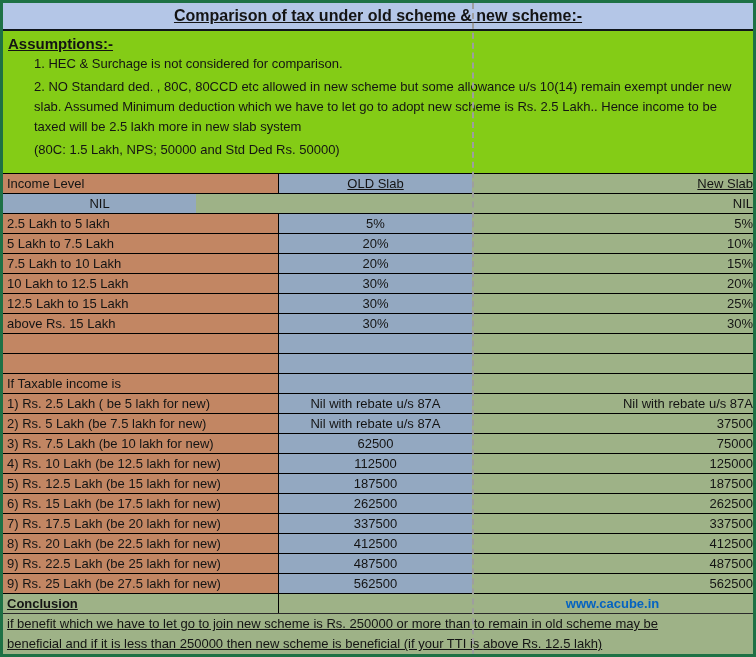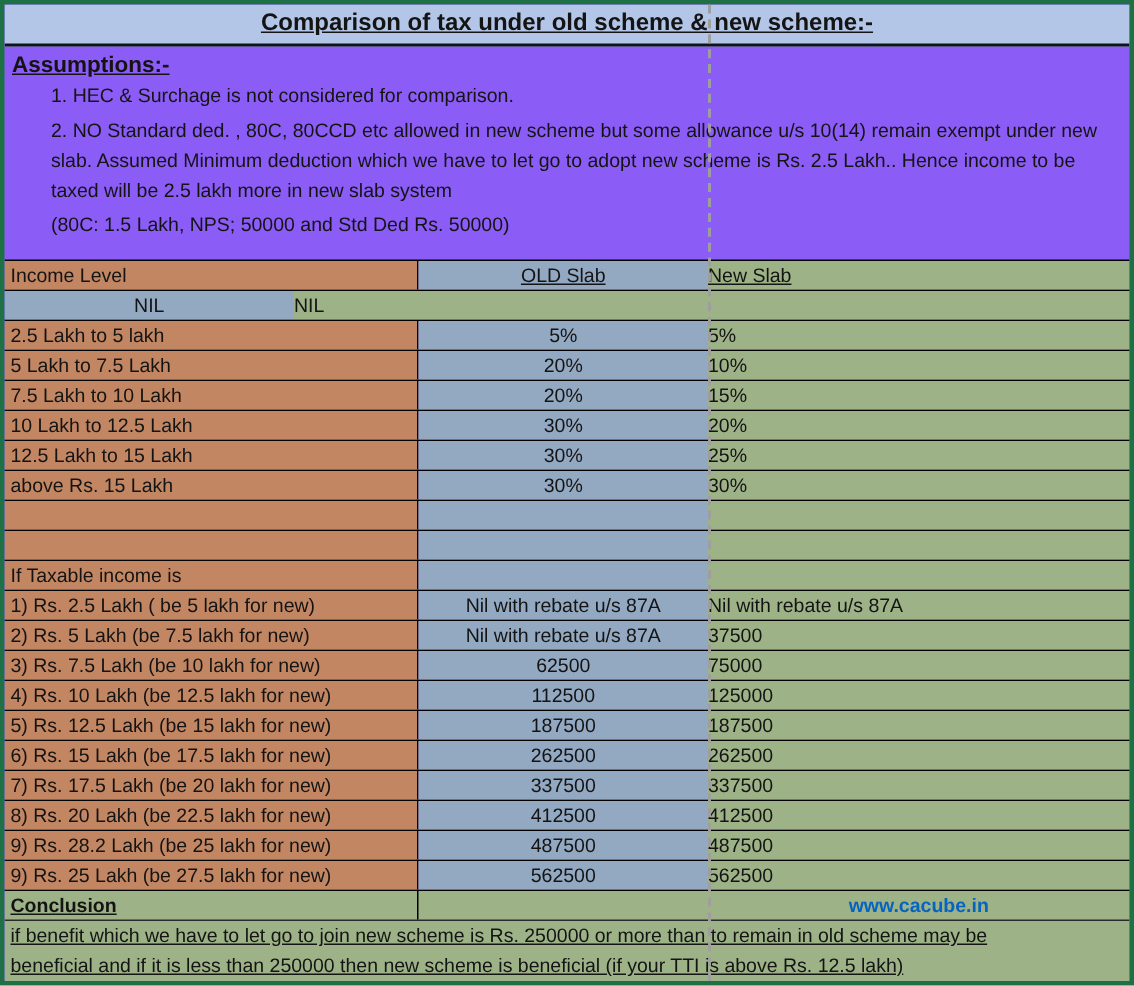--- a/index.html
+++ b/index.html
@@ -1,38 +1,38 @@
 <!DOCTYPE html>
 <html><head>
 <meta charset="utf-8">
 <style>
   html,body{margin:0;padding:0;background:#fff;}
   .sheet{
     width:756px;height:657px;box-sizing:border-box;position:relative;
-    border:3px solid #1e7145;background:#8b5cf6;overflow:hidden;
+    border:3px solid #1e7145;background:#84cc16;overflow:hidden;
     font-family:"Liberation Sans","DejaVu Sans",sans-serif;color:#141414;
   }
   .titlebar{
     height:28px;box-sizing:border-box;background:#b4c6e7;
     border-bottom:2px solid #10151c;text-align:center;
     font-weight:bold;font-size:16px;line-height:25px;text-decoration:underline;
   }
   .assume{height:142px;box-sizing:border-box;padding:2px 6px 0 5px;overflow:hidden;}
   .assume-h{font-weight:bold;text-decoration:underline;font-size:15px;margin:2px 0 2px 0;}
   .assume-l{font-size:13px;line-height:20px;margin-left:26px;}
   .assume-l1{margin-bottom:3px;}
   .assume-l3{margin-top:3px;}
   .tbl{font-size:13px;}
   .row{display:flex;height:20px;box-sizing:border-box;border-bottom:1px solid #000;}
   .tbl .row:first-child{border-top:1px solid #000;height:21px;}
   .c1{width:276px;box-sizing:border-box;border-right:1px solid #000;
       padding-left:4px;display:flex;align-items:center;background:#c28663;}
   .c2{width:193px;box-sizing:border-box;display:flex;align-items:center;
       justify-content:center;background:#93a8c1;}
-  .c3{flex:1;display:flex;align-items:center;justify-content:flex-start;background:#9eb287;}
+  .c3{flex:1;display:flex;align-items:center;justify-content:flex-end;background:#9eb287;}
   .u{text-decoration:underline;font-weight:normal;}
   .concl{font-size:13px;}
   .crow{display:flex;height:20px;box-sizing:border-box;background:#9eb287;border-bottom:1px solid #2a2a2a;}
   .cc1{width:276px;box-sizing:border-box;border-right:1px solid #000;padding-left:4px;
        display:flex;align-items:center;font-weight:bold;text-decoration:underline;}
   .cc2{width:193px;}
   .cc3{flex:1;display:flex;align-items:center;justify-content:center;}
   .link{color:#0563c1;font-weight:bold;cursor:pointer;}
   .cline{height:20px;line-height:19px;box-sizing:border-box;padding-left:4px;
          background:#9eb287;text-decoration:underline;white-space:nowrap;overflow:hidden;}
@@ -151,21 +151,21 @@
       <div class="c1">7) Rs. 17.5 Lakh (be 20 lakh for new)</div>
       <div class="c2">337500</div>
       <div class="c3">337500</div>
     </div>
     <div class="row">
       <div class="c1">8) Rs. 20 Lakh (be 22.5 lakh for new)</div>
       <div class="c2">412500</div>
       <div class="c3">412500</div>
     </div>
     <div class="row">
-      <div class="c1">9) Rs. 28.2 Lakh (be 25 lakh for new)</div>
+      <div class="c1">9) Rs. 22.5 Lakh (be 25 lakh for new)</div>
       <div class="c2">487500</div>
       <div class="c3">487500</div>
     </div>
     <div class="row">
       <div class="c1">9) Rs. 25 Lakh (be 27.5 lakh for new)</div>
       <div class="c2">562500</div>
       <div class="c3">562500</div>
     </div>
   </div>
 

